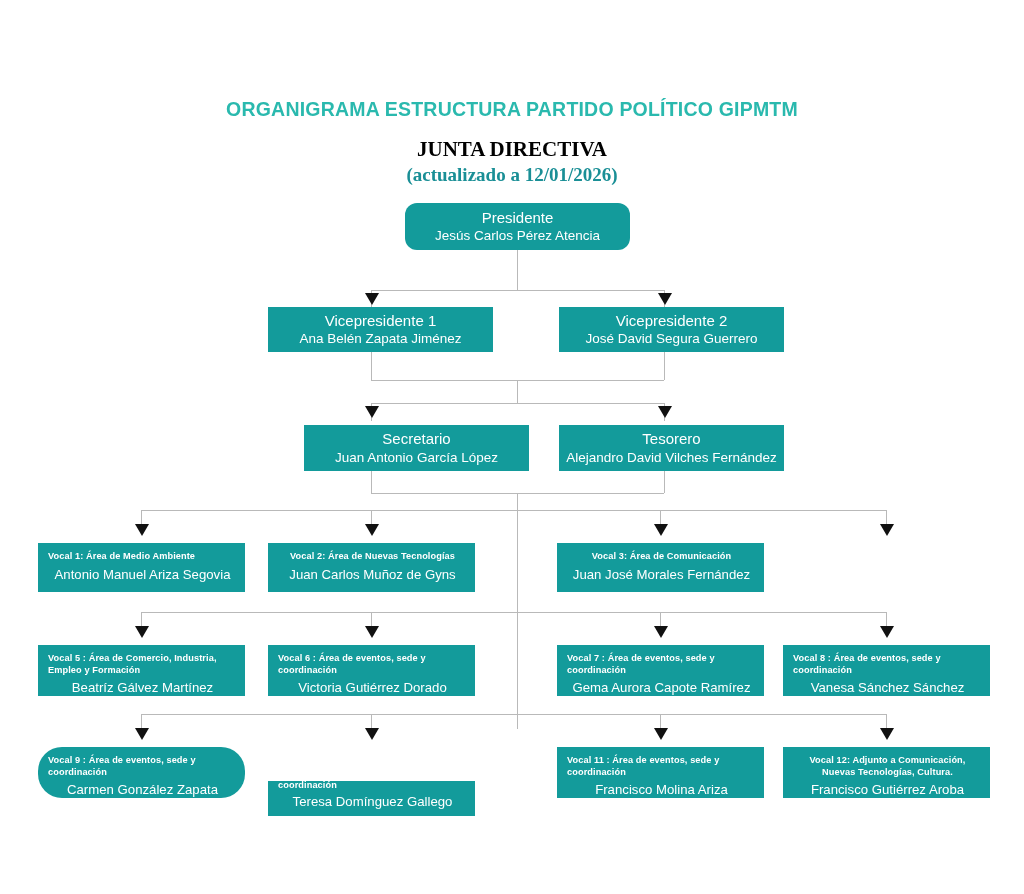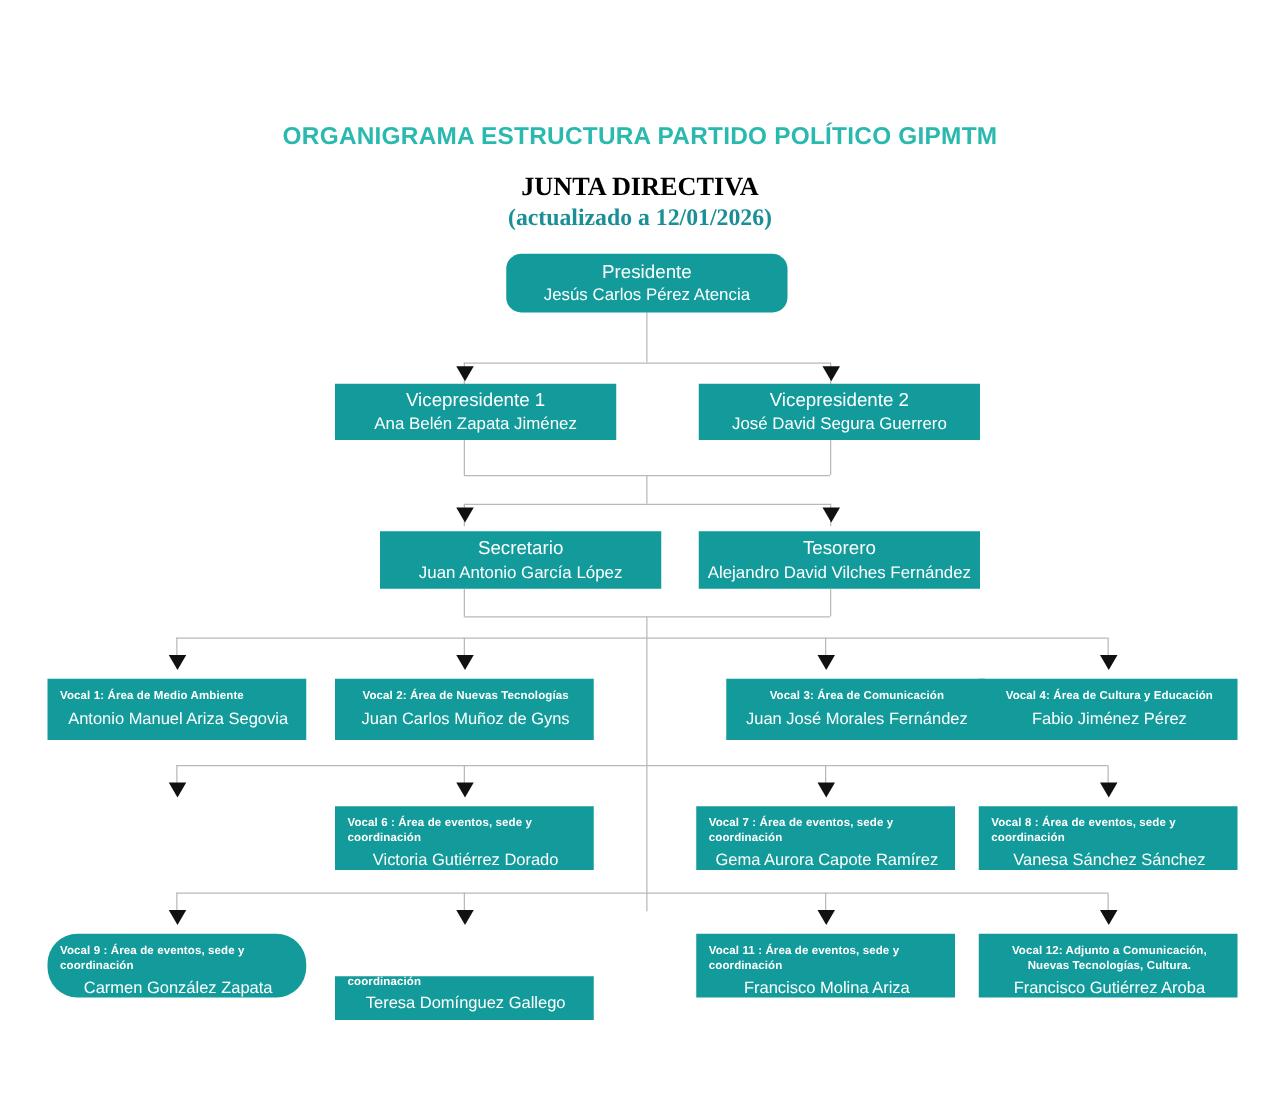--- a/index.html
+++ b/index.html
@@ -196,39 +196,40 @@
   <div class="arrow" style="left:880px; top:524px;"></div>
 
   <div class="node vocal" style="left:38px; top:543px; width:207px; height:49px;">
     <div class="role">Vocal 1:  Área de Medio Ambiente</div>
     <div class="person">Antonio Manuel Ariza Segovia</div>
   </div>
   <div class="node vocal" style="left:268px; top:543px; width:207px; height:49px;">
     <div class="role centered">Vocal 2: Área de Nuevas Tecnologías</div>
     <div class="person">Juan Carlos Muñoz de Gyns</div>
   </div>
-  <div class="node vocal" style="left:557px; top:543px; width:207px; height:49px;margin-left:24px;">
+  <div class="node vocal" style="left:557px; top:543px; width:207px; height:49px;">
     <div class="role centered">Vocal 3: Área de Comunicación</div>
     <div class="person">Juan José Morales Fernández</div>
-  </div>
-  <div class="node vocal" style="left:783px; top:543px; width:207px; height:49px;">
-    <div class="role centered">Vocal 4: Área de Cultura y Educación</div>
-    <div class="person">Fabio Jiménez Pérez</div>
   </div>
 
   <div class="line-h" style="left:141px; top:612px; width:745px;"></div>
   <div class="line-v" style="left:141px; top:612px; height:18px;"></div>
   <div class="line-v" style="left:371px; top:612px; height:18px;"></div>
   <div class="line-v" style="left:660px; top:612px; height:18px;"></div>
   <div class="line-v" style="left:886px; top:612px; height:18px;"></div>
   <div class="arrow" style="left:135px; top:626px;"></div>
   <div class="arrow" style="left:365px; top:626px;"></div>
   <div class="arrow" style="left:654px; top:626px;"></div>
   <div class="arrow" style="left:880px; top:626px;"></div>
 
+  <div class="node vocal tworow" style="left:38px; top:645px; width:207px; height:51px;">
+    <div class="role">Vocal 5 : Área de Comercio, Industria,</div>
+    <div class="role">Empleo y Formación</div>
+    <div class="person">Beatríz Gálvez Martínez</div>
+  </div>
   <div class="node vocal tworow" style="left:268px; top:645px; width:207px; height:51px;">
     <div class="role">Vocal 6 : Área de eventos, sede y</div>
     <div class="role">coordinación</div>
     <div class="person">Victoria Gutiérrez Dorado</div>
   </div>
   <div class="node vocal tworow" style="left:557px; top:645px; width:207px; height:51px;">
     <div class="role">Vocal 7 : Área de eventos, sede y</div>
     <div class="role">coordinación</div>
     <div class="person">Gema Aurora Capote Ramírez</div>
   </div>

